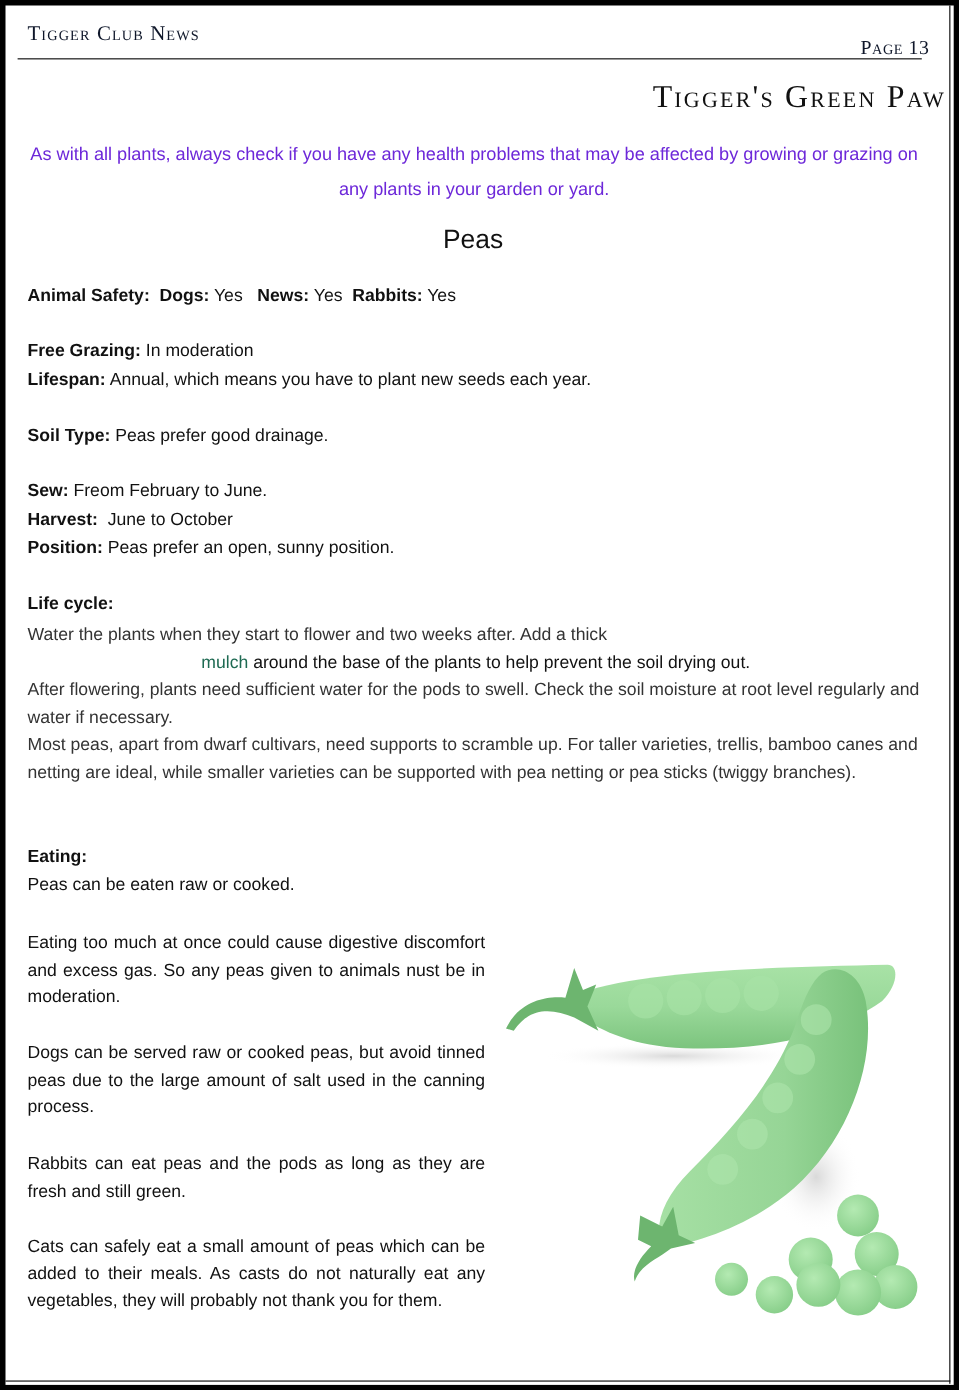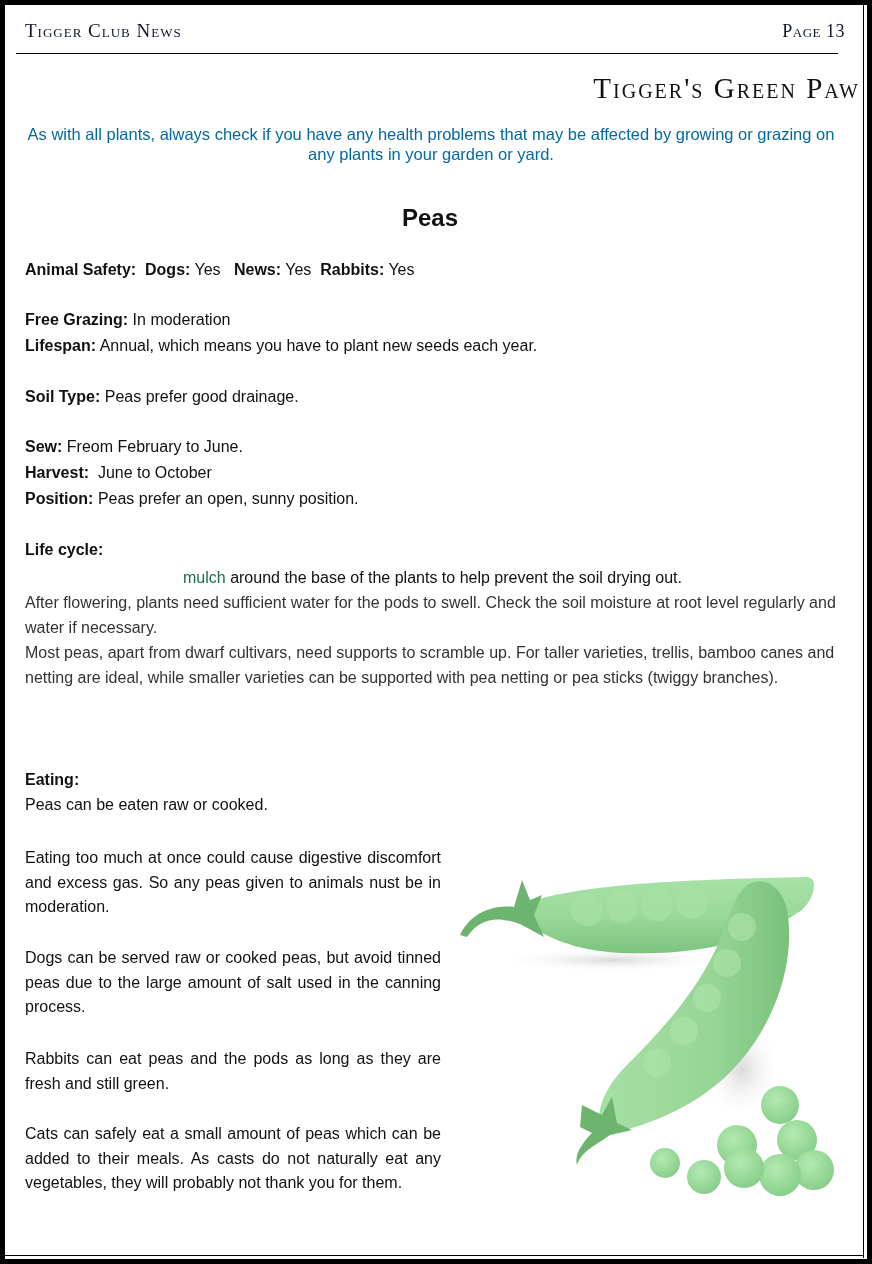--- a/index.html
+++ b/index.html
@@ -6,28 +6,28 @@
   body { width:872px; height:1264px; position:relative; overflow:hidden; }
   .frame-top { position:absolute; left:0; top:0; width:872px; height:5px; background:#000; }
   .frame-left { position:absolute; left:0; top:0; width:5px; height:1264px; background:#000; }
   .frame-right-thick { position:absolute; left:867px; top:0; width:5px; height:1264px; background:#000; }
   .frame-right-thin { position:absolute; left:863px; top:5px; width:1px; height:1253px; background:#000; }
   .frame-bottom-thick { position:absolute; left:0; top:1259px; width:872px; height:5px; background:#000; }
   .frame-bottom-thin { position:absolute; left:5px; top:1255px; width:859px; height:1px; background:#000; }
 
   .header { position:absolute; left:25px; top:20px; width:820px; height:24px; font-family:"Liberation Serif", serif; font-variant:small-caps; color:#0f172a; }
   .header .left { position:absolute; left:0; top:0; font-size:19px; letter-spacing:1px; }
-  .header .right { position:absolute; right:0; top:1px; font-size:18px; letter-spacing:0.5px;font-family:Liberation Serif, serif; }
+  .header .right { position:absolute; right:0; top:13px; font-size:18px; letter-spacing:0.5px;font-family:Liberation Serif, serif; }
   .header-rule { position:absolute; left:16px; top:53px; width:822px; height:1px; background:#000; }
 
   .title { position:absolute; left:0; width:860px; top:72px; text-align:right; font-family:"Liberation Serif", serif; font-variant:small-caps; font-size:29px; letter-spacing:2px; color:#111; }
 
-  .intro { position:absolute; left:22px; width:818px; top:124px; text-align:center; font-family:"Liberation Sans", sans-serif; font-size:16.5px; line-height:20px; color:#0369a1; }
+  .intro { position:absolute; left:22px; width:818px; top:124px; text-align:center; font-family:"Liberation Sans", sans-serif; font-size:16.5px; line-height:32px; color:#6d28d9; }
 
-  .peas-heading { position:absolute; left:0; width:860px; top:204px; text-align:center; font-family:"Liberation Sans", sans-serif; font-weight:bold; font-size:24px; color:#111; }
+  .peas-heading { position:absolute; left:0; width:860px; top:204px; text-align:center; font-family:"Liberation Sans", sans-serif; font-weight:normal; font-size:24px; color:#111; }
   .line { position:absolute; left:25px; white-space:nowrap; font-family:"Liberation Sans", sans-serif; font-size:16px; color:#111; }
   .line b { font-weight:bold;margin-top:44px; }
   .mulch { color:#1e6a52; }
 
   .lifecycle { position:absolute; left:25px; top:565px; width:815px; font-family:"Liberation Sans", sans-serif; font-size:16px; line-height:25px; color:#333; }
   .lifecycle p { margin:0; }
 
   .eating-block { position:absolute; left:25px; width:416px; font-family:"Liberation Sans", sans-serif; font-size:16px; line-height:24.5px; color:#111; text-align:justify; }
   .eating-block p { margin:0; }
 
@@ -88,20 +88,21 @@
 <div class="line" style="top:490px;">
   <b>Position:</b>
   <span>Peas prefer an open, sunny position.</span>
 </div>
 
 <div class="line" style="top:541px;">
   <b>Life cycle:</b>
 </div>
 
 <div class="lifecycle">
+  <p>Water the plants when they start to flower and two weeks after. Add a thick</p>
   <p style="color:#111;text-align:center;"><span class="mulch">mulch</span><span> around the base of the plants to help prevent the soil drying out.</span></p>
   <p>After flowering, plants need sufficient water for the pods to swell. Check the soil moisture at root level regularly and water if necessary.</p>
   <p>Most peas, apart from dwarf cultivars, need supports to scramble up. For taller varieties, trellis, bamboo canes and netting are ideal, while smaller varieties can be supported with pea netting or pea sticks (twiggy branches).</p>
 </div>
 
 <div class="line" style="top:771px;">
   <b>Eating:</b>
 </div>
 <div class="line" style="top:796px;">Peas can be eaten raw or cooked.</div>
 

